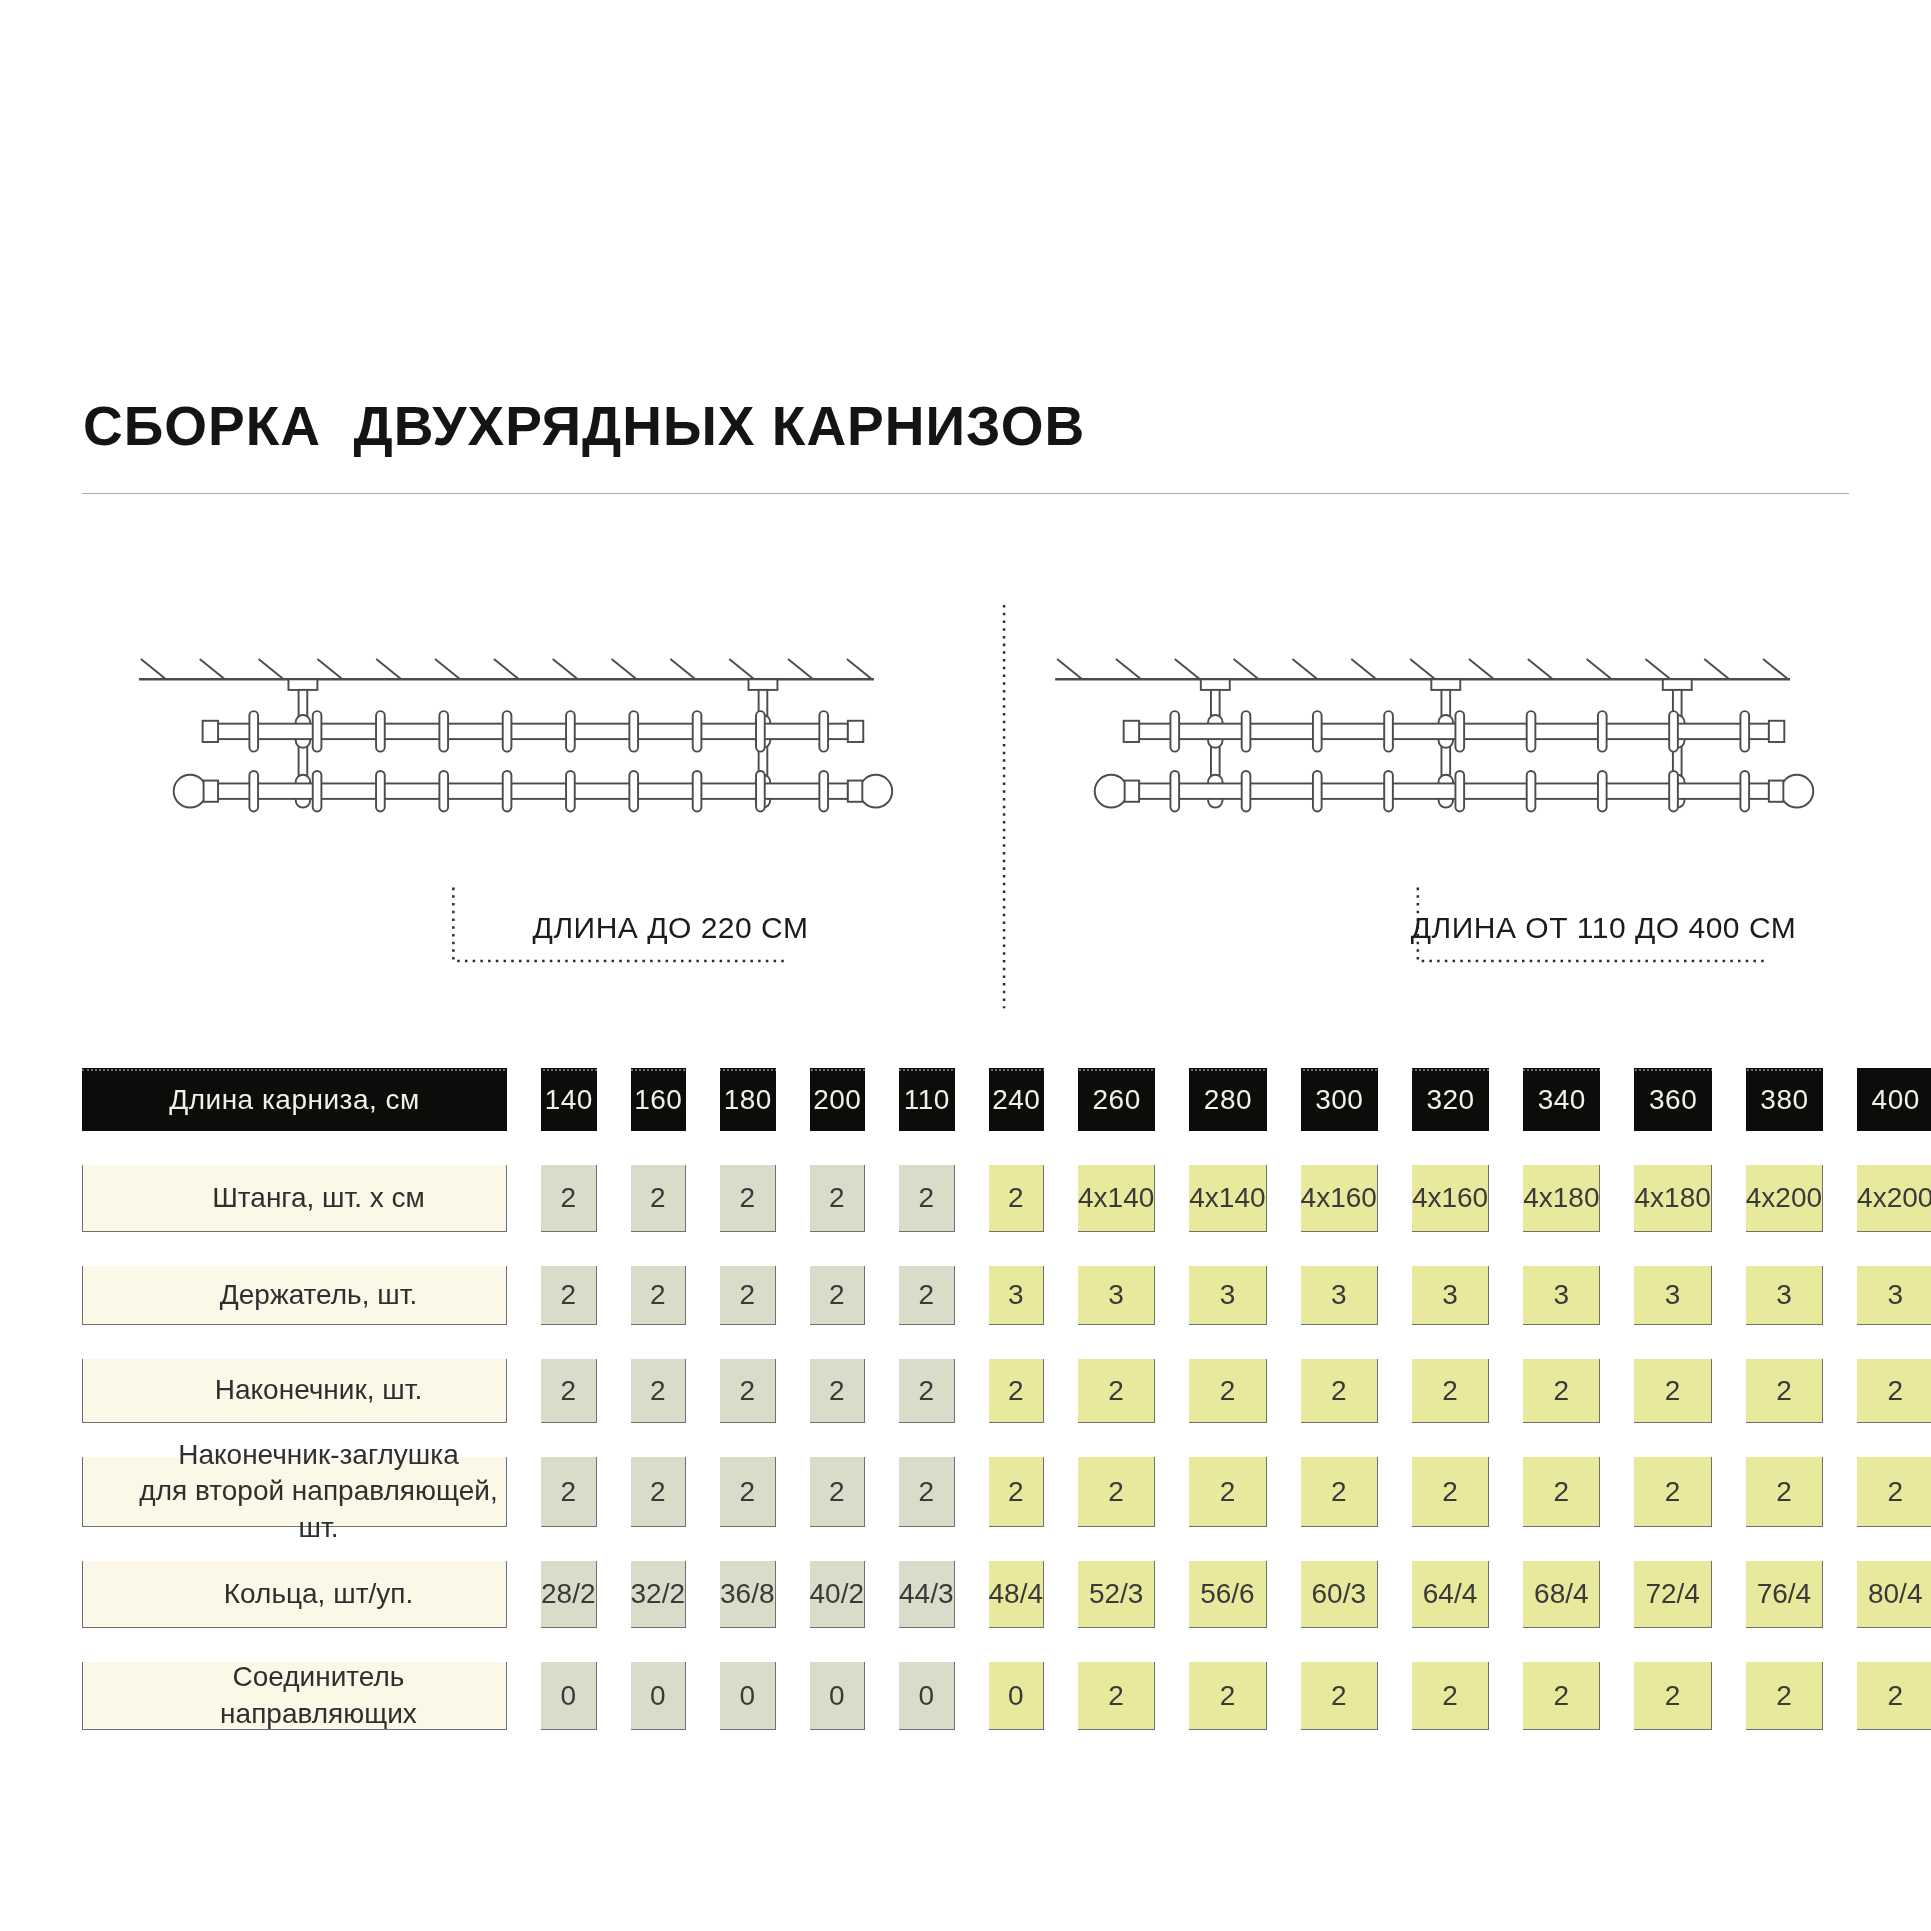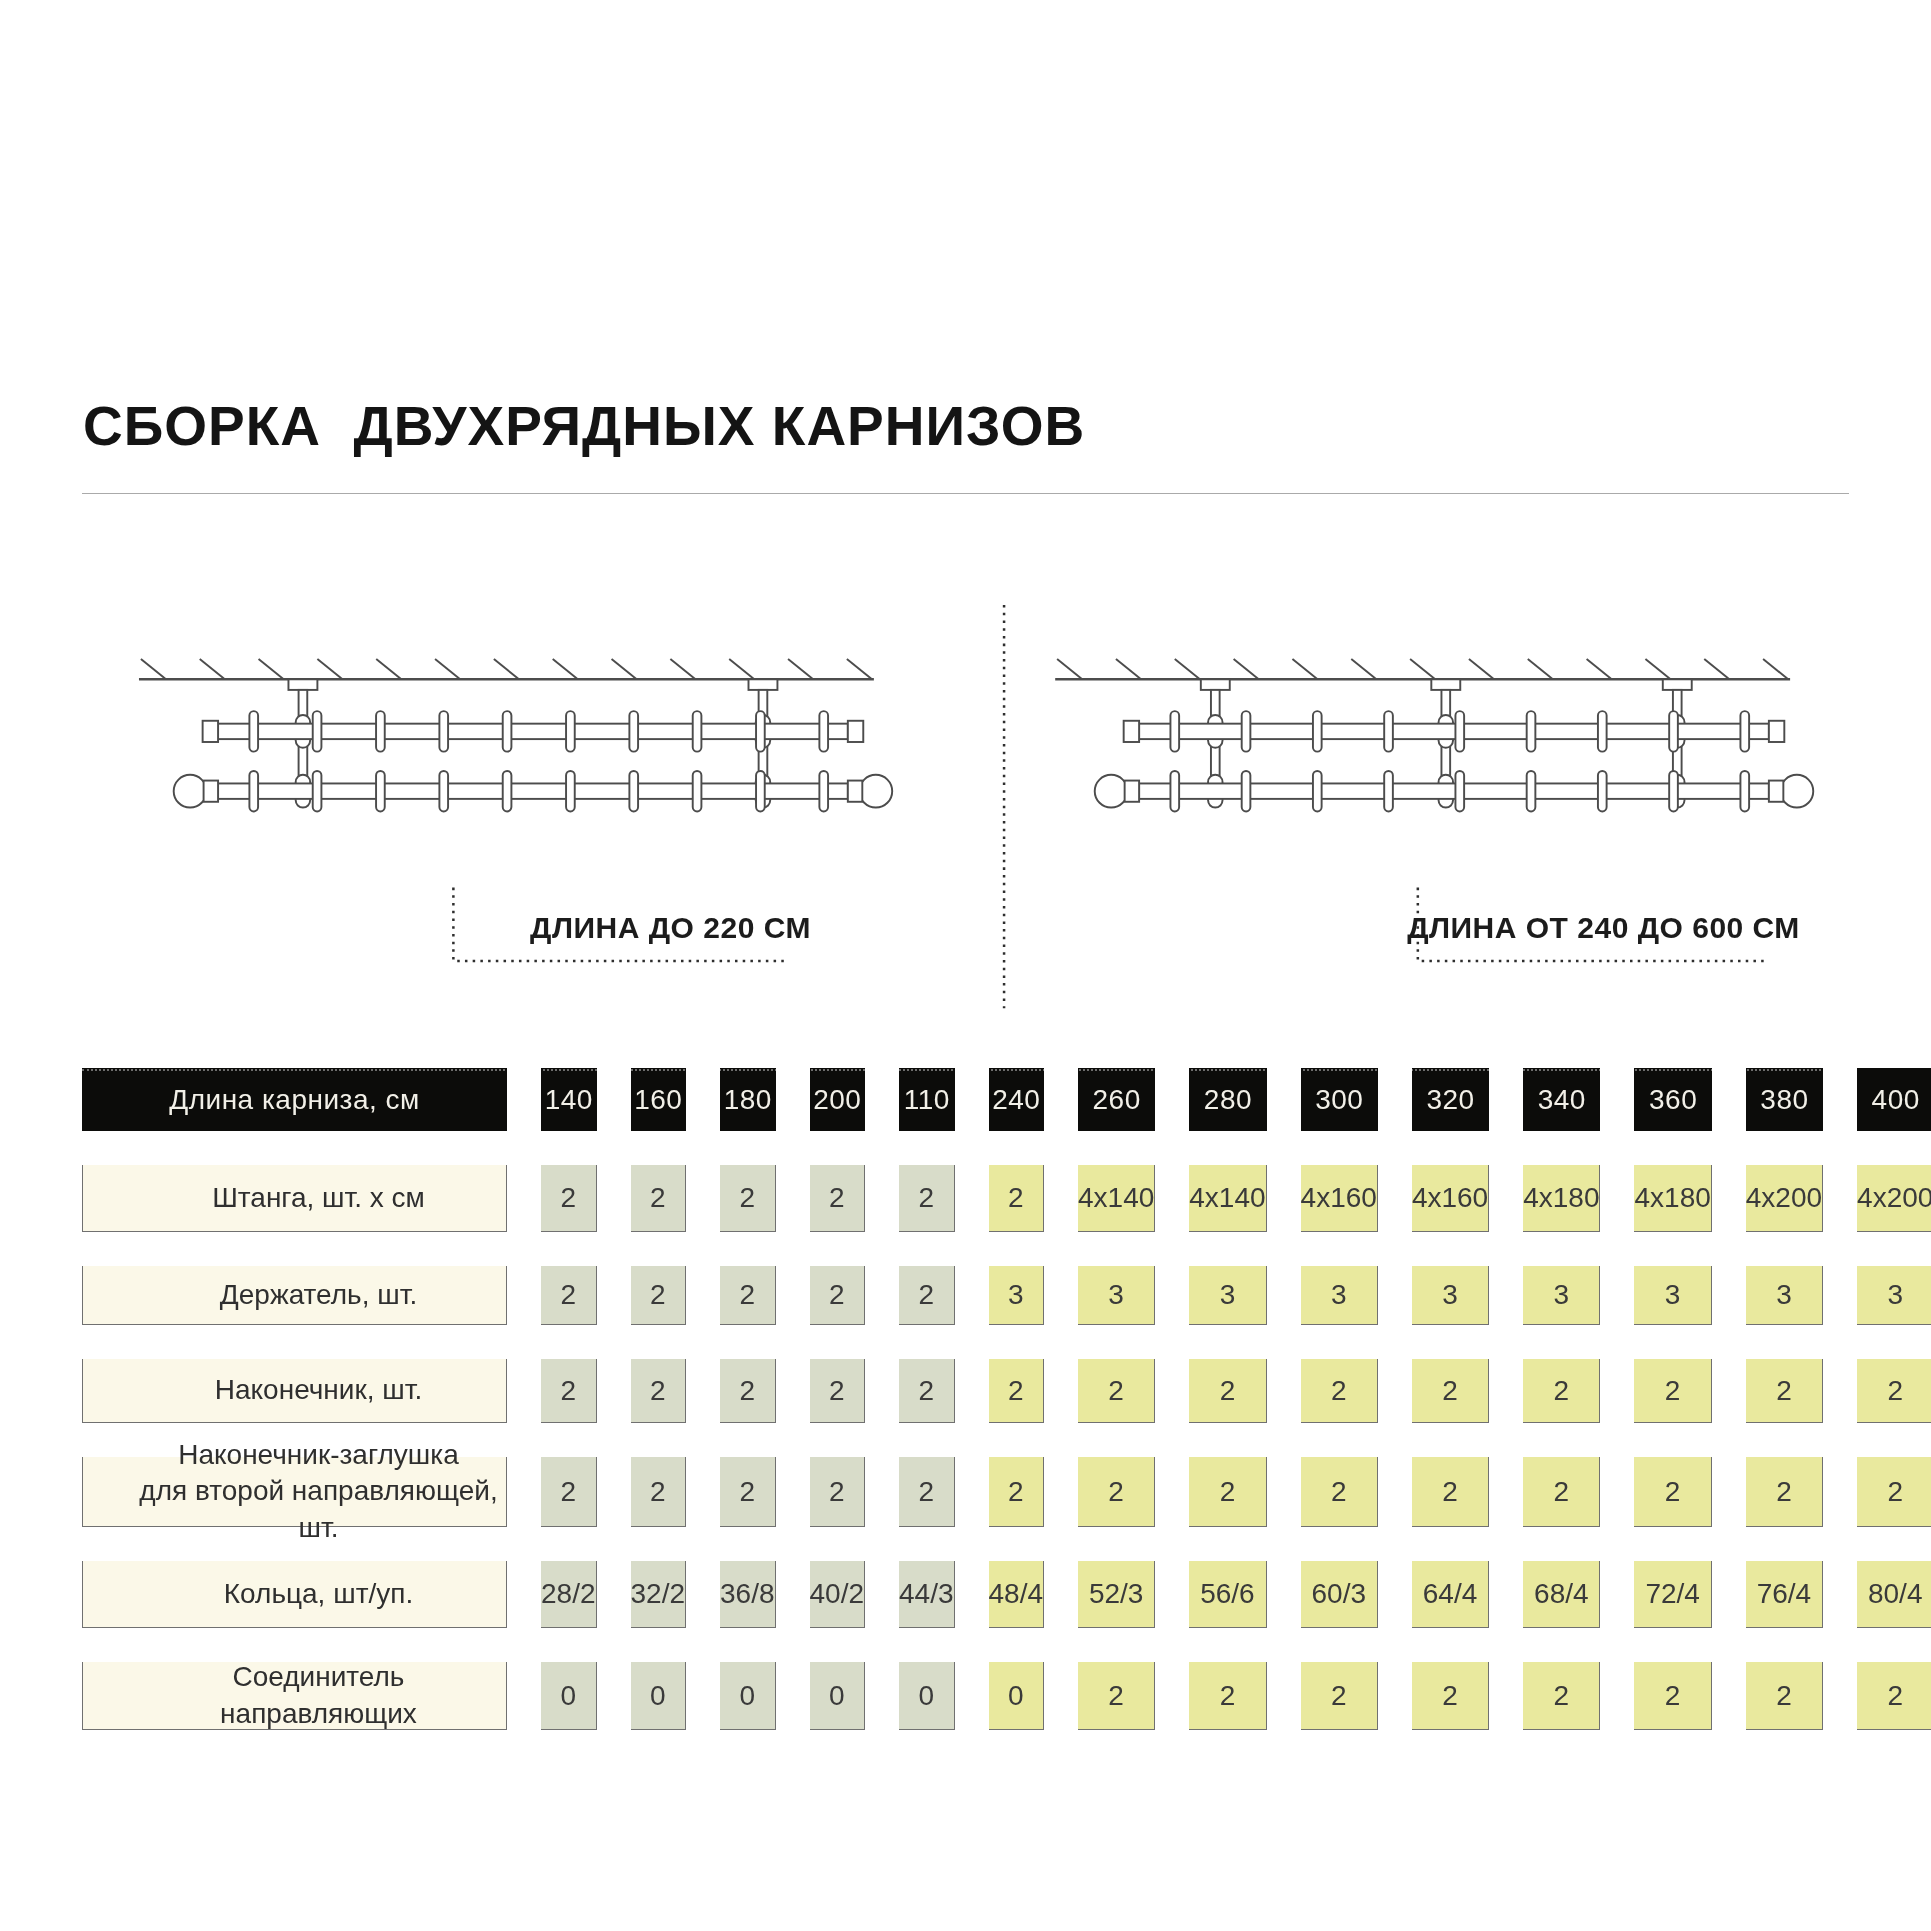--- a/index.html
+++ b/index.html
@@ -18,21 +18,21 @@
     border-top:1.9px solid #aaaaaa;
   }
   
   .diagram-svg{position:absolute;left:0;top:579px;}
   .ln{stroke:#4c4c4c;stroke-width:2;fill:none;}
   .thick{stroke-width:2.5;}
   .shape{fill:#ffffff;stroke:#4c4c4c;stroke-width:2;}
   .dots{fill:none;stroke:#2e2e2e;stroke-width:2.6;stroke-dasharray:2.6 5.4;}
   .dim-label{
     position:absolute;top:911px;width:415px;text-align:center;
-    font-size:30px;font-weight:700;letter-spacing:0.5px;color:#1c1c1c;
+    font-size:30px;font-weight:400;letter-spacing:0.5px;color:#1c1c1c;
   }
   .dim-label.short{left:463px;}
   .dim-label.long{left:1396px;}
   
   .spec-table{
     position:absolute;left:82px;top:1068px;width:1767px;
     display:grid;
     grid-template-columns:425px repeat(14,1fr);
     grid-template-rows:63px 67px 59px 64px 70px 67px 68px;
     gap:34px;
@@ -194,21 +194,21 @@
         <rect x="1729.625" y="199" width="9" height="42" rx="4.5" class="shape"></rect>
         <rect x="1803.5" y="137" width="9" height="42" rx="4.5" class="shape"></rect>
         <rect x="1803.5" y="199" width="9" height="42" rx="4.5" class="shape"></rect>
       </g>
       <line x1="1040" y1="27" x2="1040" y2="445" class="dots"></line>
       <path d="M469,320 V396 H816" class="dots"></path>
       <path d="M1469,320 V396 H1832" class="dots"></path>
     </svg>
 
   <div class="dim-label short">ДЛИНА ДО 220 СМ</div>
-  <div class="dim-label long">ДЛИНА ОТ 240 ДО 600 СМ</div>
+  <div class="dim-label long">ДЛИНА ОТ 110 ДО 400 СМ</div>
 
   <div id="spec-table" class="spec-table">
       <div class="cell th corner">Длина карниза, см</div>
       <div class="cell th num">140</div>
       <div class="cell th num">160</div>
       <div class="cell th num">180</div>
       <div class="cell th num">200</div>
       <div class="cell th num">110</div>
       <div class="cell th num">240</div>
       <div class="cell th num">260</div>

